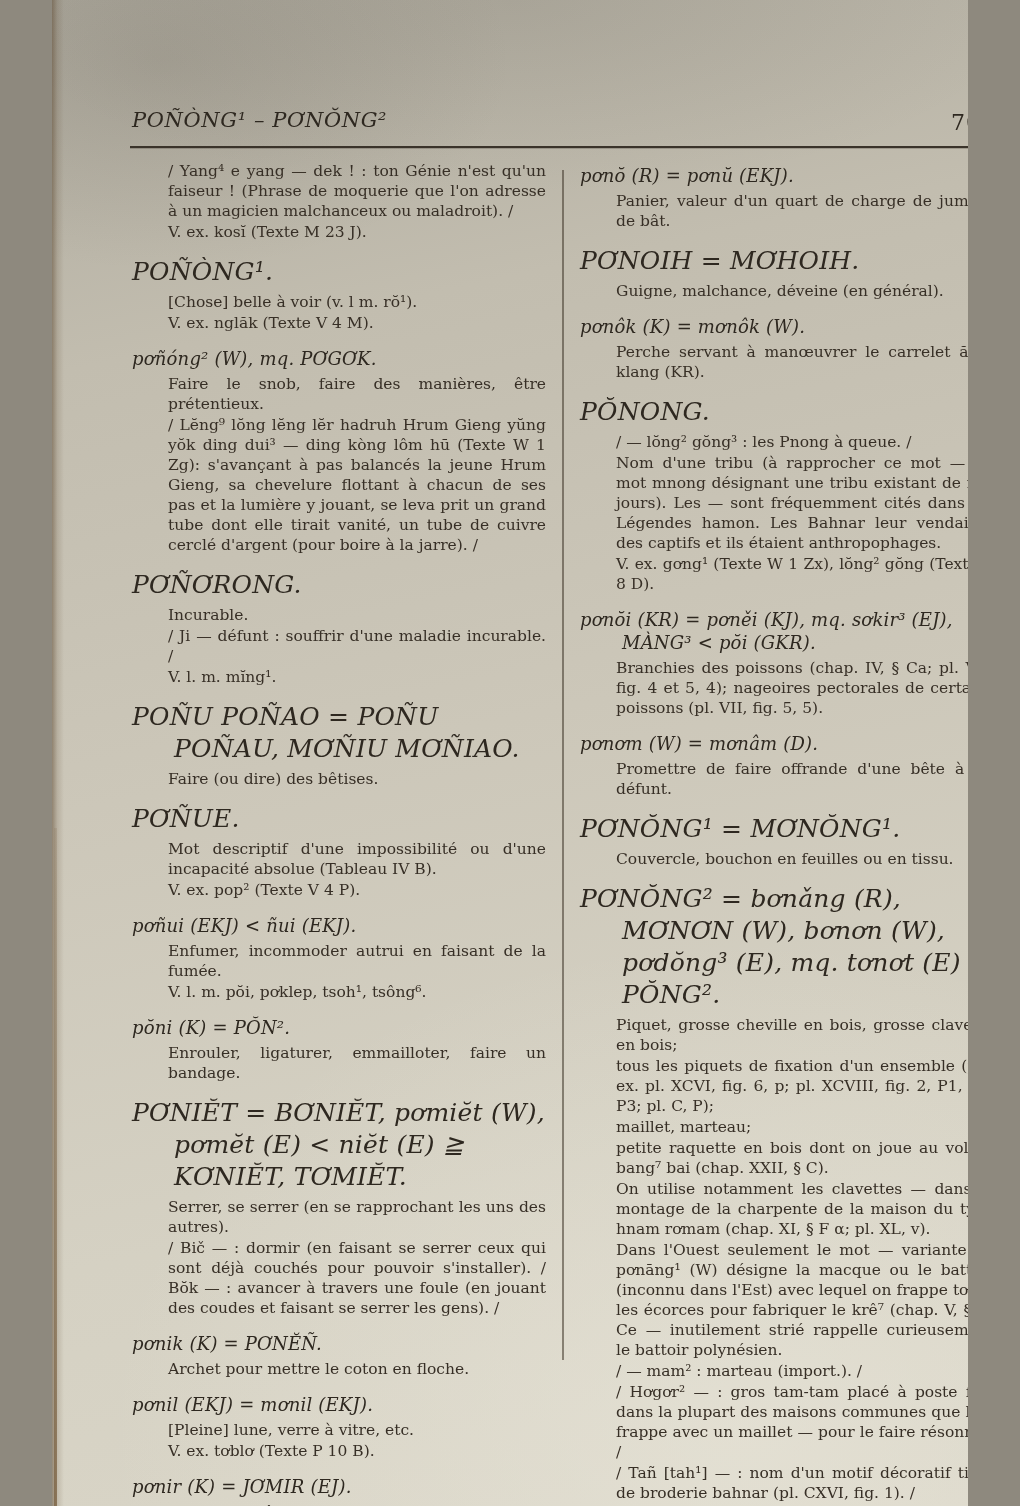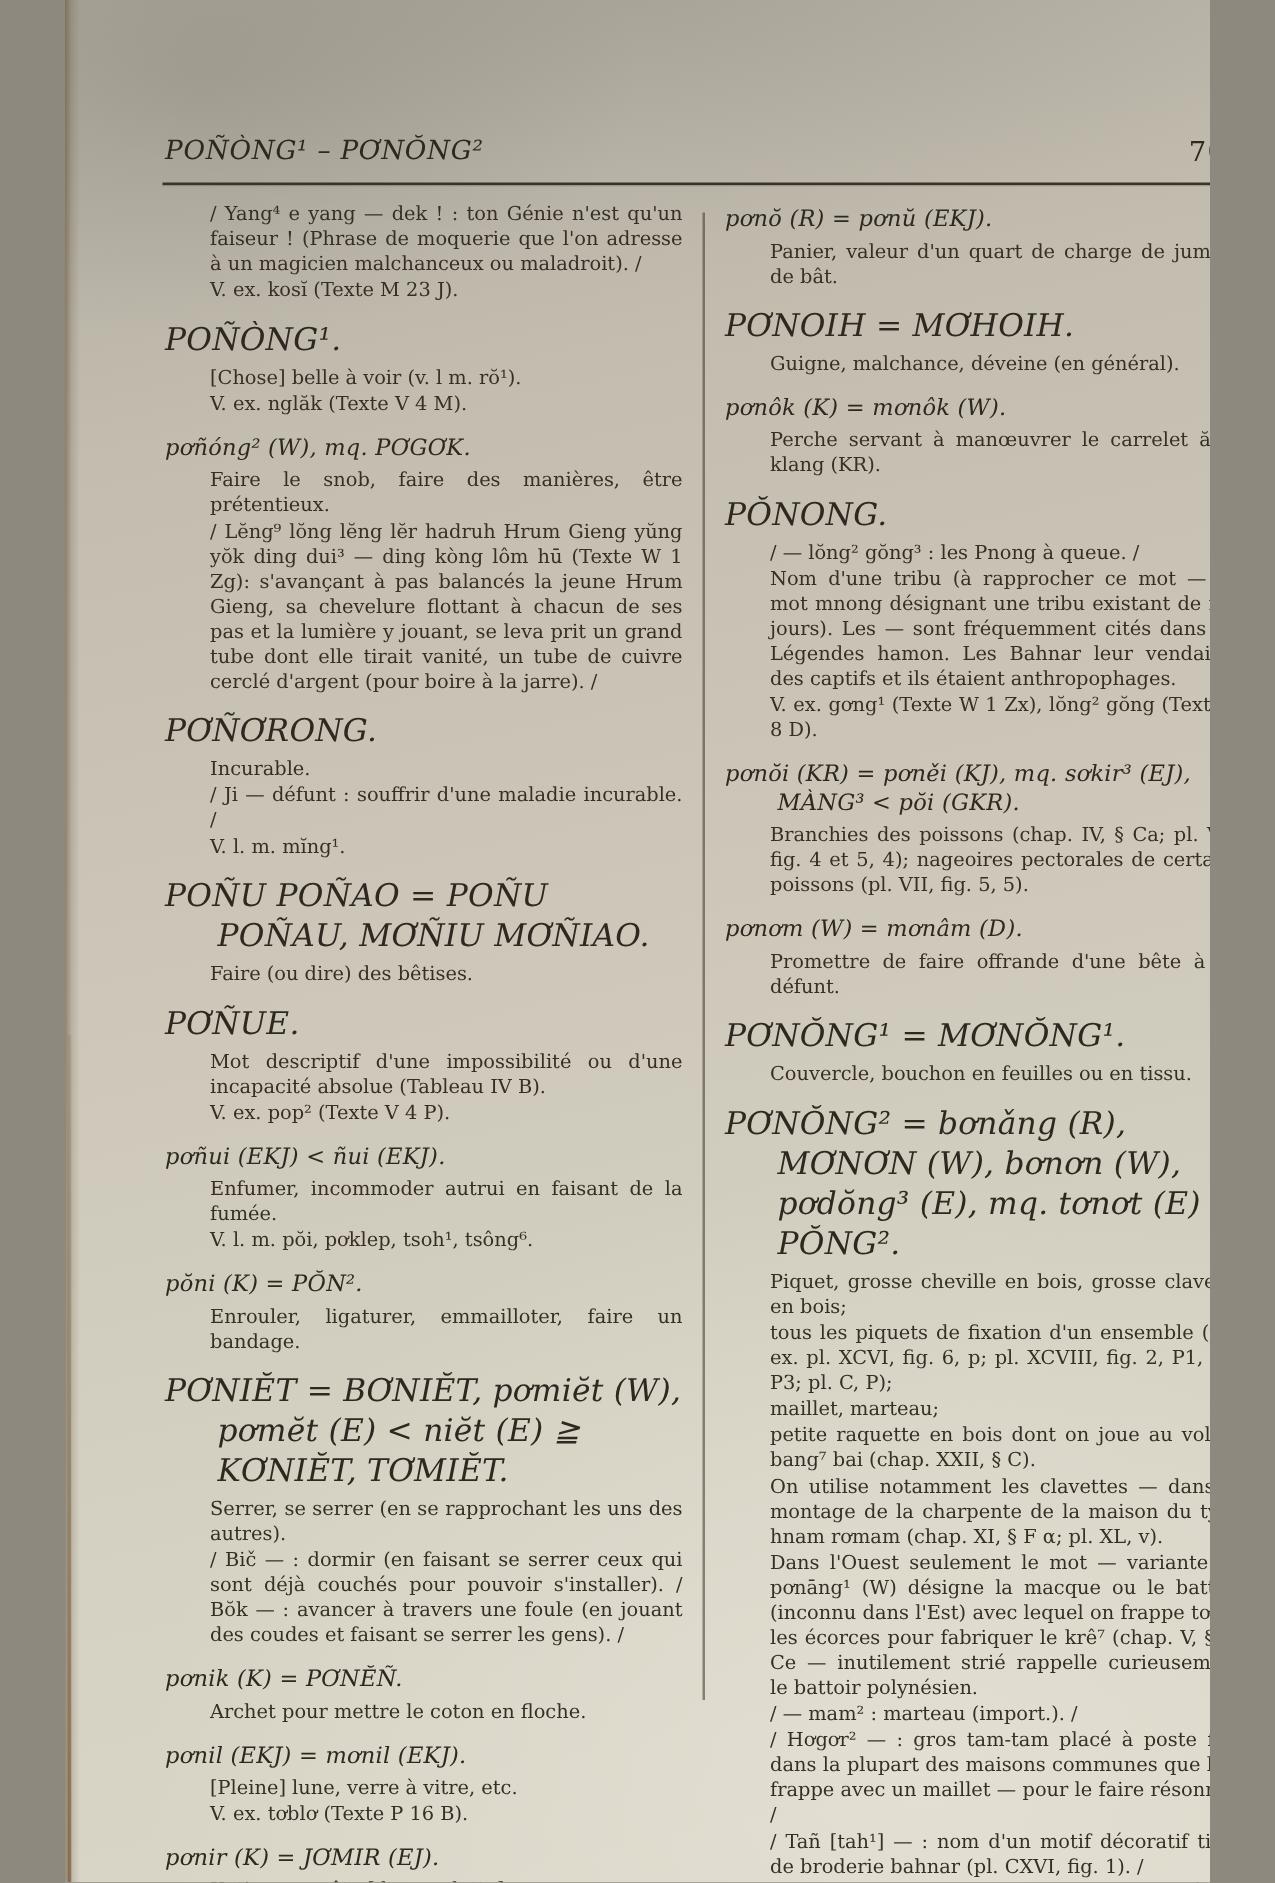--- a/index.html
+++ b/index.html
@@ -126,21 +126,21 @@
         <p class="bodyline">Serrer, se serrer (en se rapprochant les uns des autres).</p>
         <p class="bodyline">/ Bič — : dormir (en faisant se serrer ceux qui sont déjà couchés pour pouvoir s'installer). / Bŏk — : avancer à travers une foule (en jouant des coudes et faisant se serrer les gens). /</p>
       </div>
       <div class="entry">
         <div class="headword">pơnik (K) = PƠNĔÑ.</div>
         <p class="bodyline">Archet pour mettre le coton en floche.</p>
       </div>
       <div class="entry">
         <div class="headword">pơnil (EKJ) = mơnil (EKJ).</div>
         <p class="bodyline">[Pleine] lune, verre à vitre, etc.</p>
-        <p class="bodyline">V. ex. tơblơ (Texte P 16 B).</p>
+        <p class="bodyline">V. ex. tơblơ (Texte P 10 B).</p>
       </div>
       <div class="entry">
         <div class="headword">pơnir (K) = JƠMIR (EJ).</div>
         <p class="bodyline">Kơting — : côte [du squelette].</p>
       </div>
     </div>
   <div class="col col-right" id="col-right">
       <div class="entry">
         <div class="headword">pơnŏ (R) = pơnŭ (EKJ).</div>
         <p class="bodyline">Panier, valeur d'un quart de charge de jument de bât.</p>

